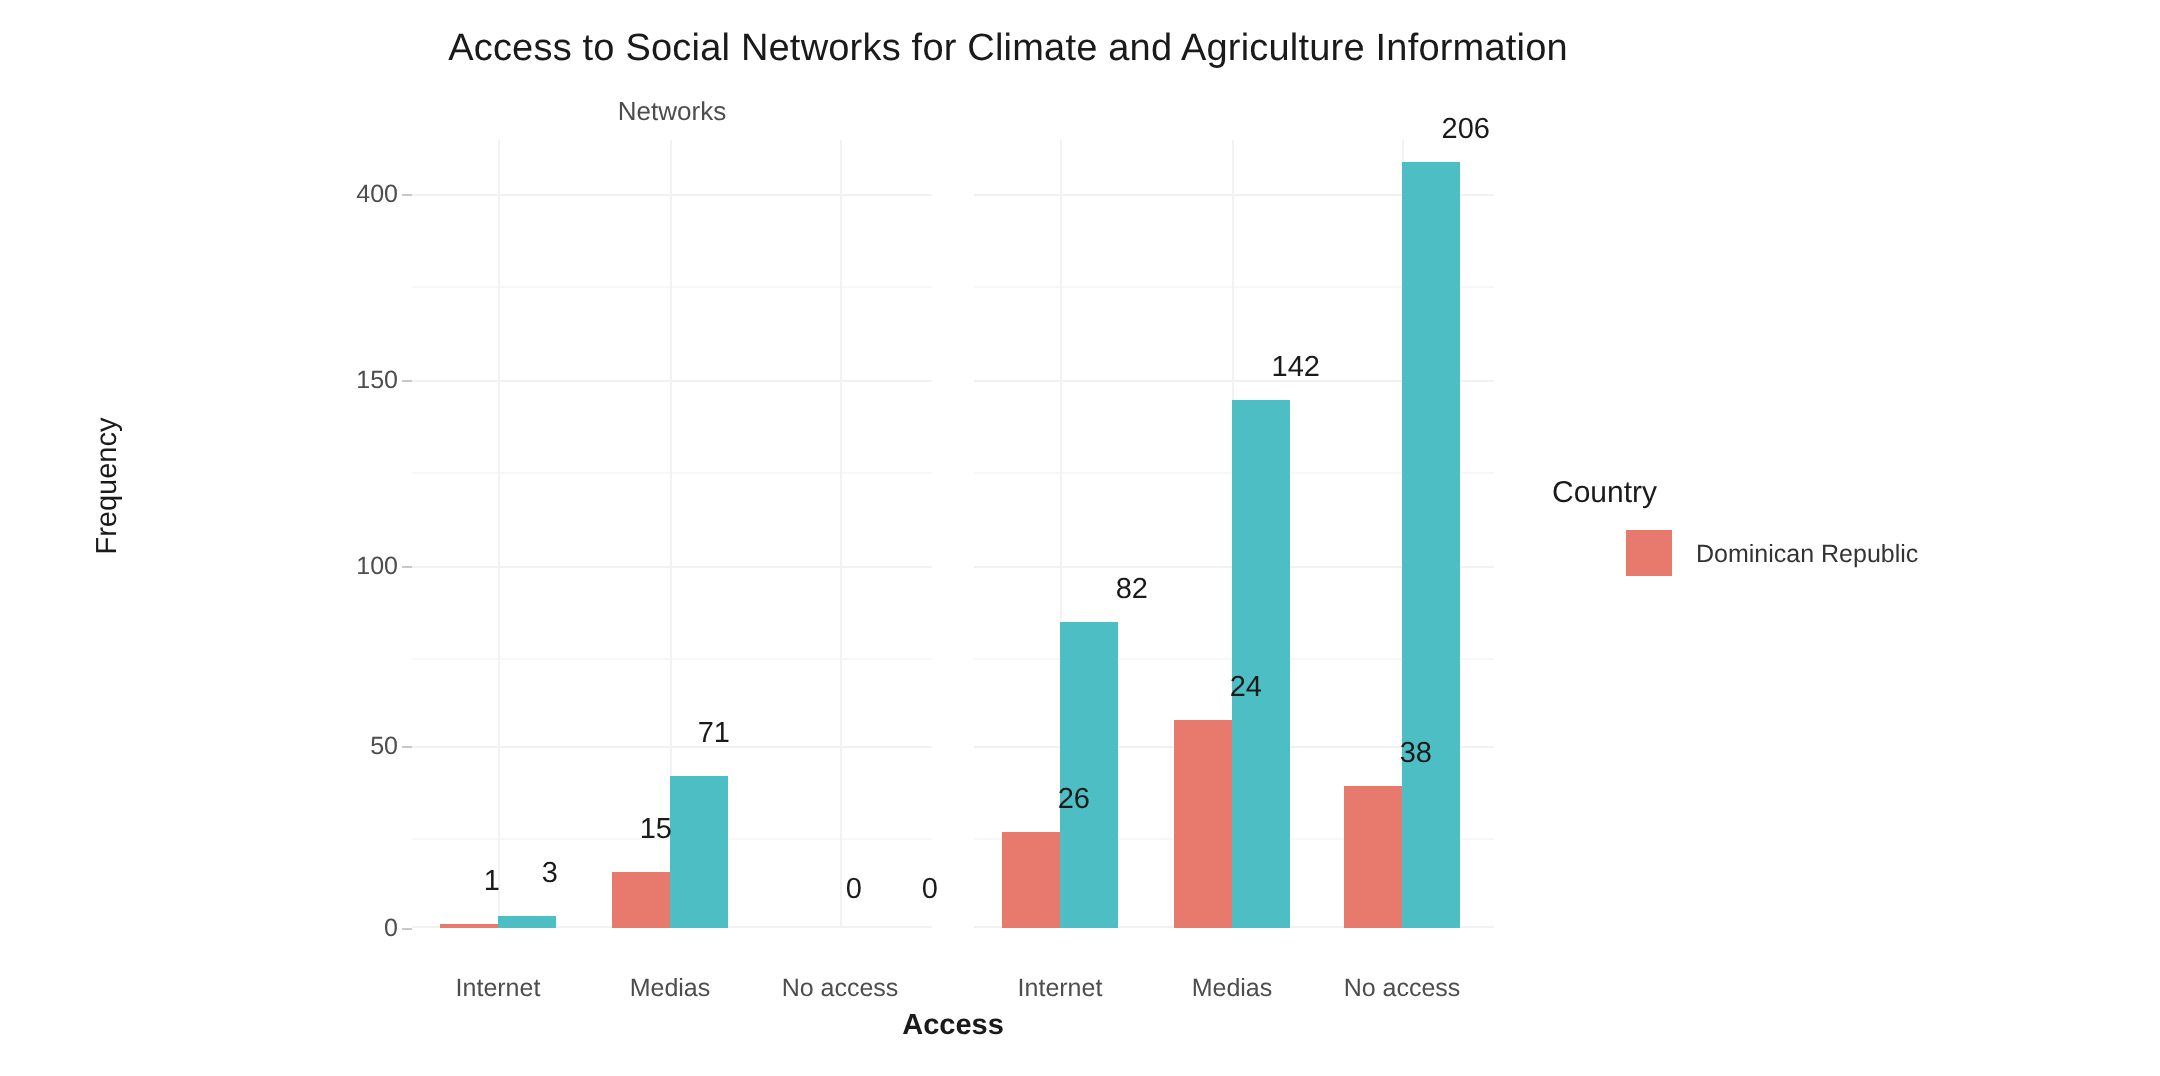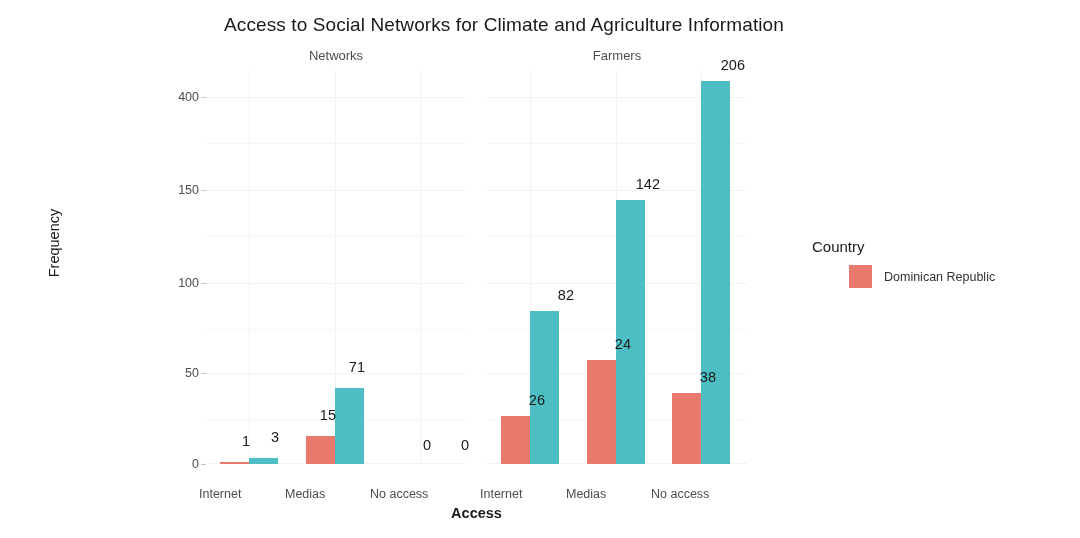--- a/index.html
+++ b/index.html
@@ -95,20 +95,21 @@
     color: #1a1a1a;
     transform: rotate(-90deg);
     transform-origin: center center;
   }
 
   
   .xtick {
     position: absolute;
     top: 487px;
     width: 100px;
+    text-align: center;
     font-size: 12.5px;
     color: #4d4d4d;
   }
   #x-axis-title {
     position: absolute;
     top: 505px;
     left: 206px;
     width: 541px;
     text-align: center;
     font-size: 14.5px;
@@ -125,21 +126,21 @@
     position: absolute;
     width: 60px;
     text-align: right;
     font-size: 14.5px;
     color: #1a1a1a;
   }
 
   
   #legend {
     position: absolute;
-    left: 812px;
+    left: 776px;
     top: 238px;
   }
   #legend-title {
     font-size: 15px;
     color: #1a1a1a;
     margin-bottom: 10px;
   }
   .legend-row {
     display: flex;
     align-items: center;
@@ -159,21 +160,20 @@
   }
 </style>
 </head>
 <body>
 
 <div id="chart-title">Access to Social Networks for Climate and Agriculture Information</div>
 
 <div id="plot-area">
 
   <div class="facet-strip" id="strip-experts">Networks</div>
-  <div class="facet-strip" id="strip-farmers">Farmers</div>
 
   <div class="ytick" style="top:90px">400</div>
   <div class="ytick" style="top:183px">150</div>
   <div class="ytick" style="top:276px">100</div>
   <div class="ytick" style="top:366px">50</div>
   <div class="ytick" style="top:457px">0</div>
 
   <div class="ytick-mark" style="top:97px"></div>
   <div class="ytick-mark" style="top:190px"></div>
   <div class="ytick-mark" style="top:283px"></div>

